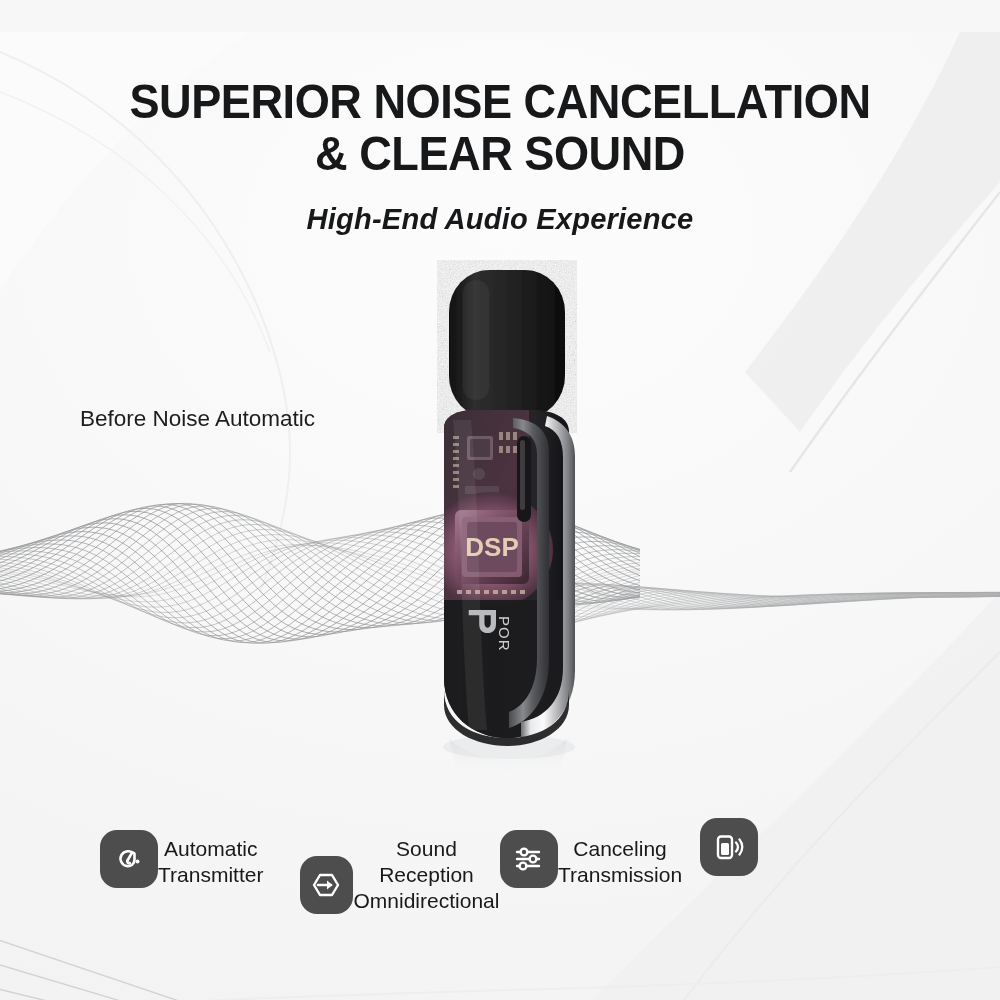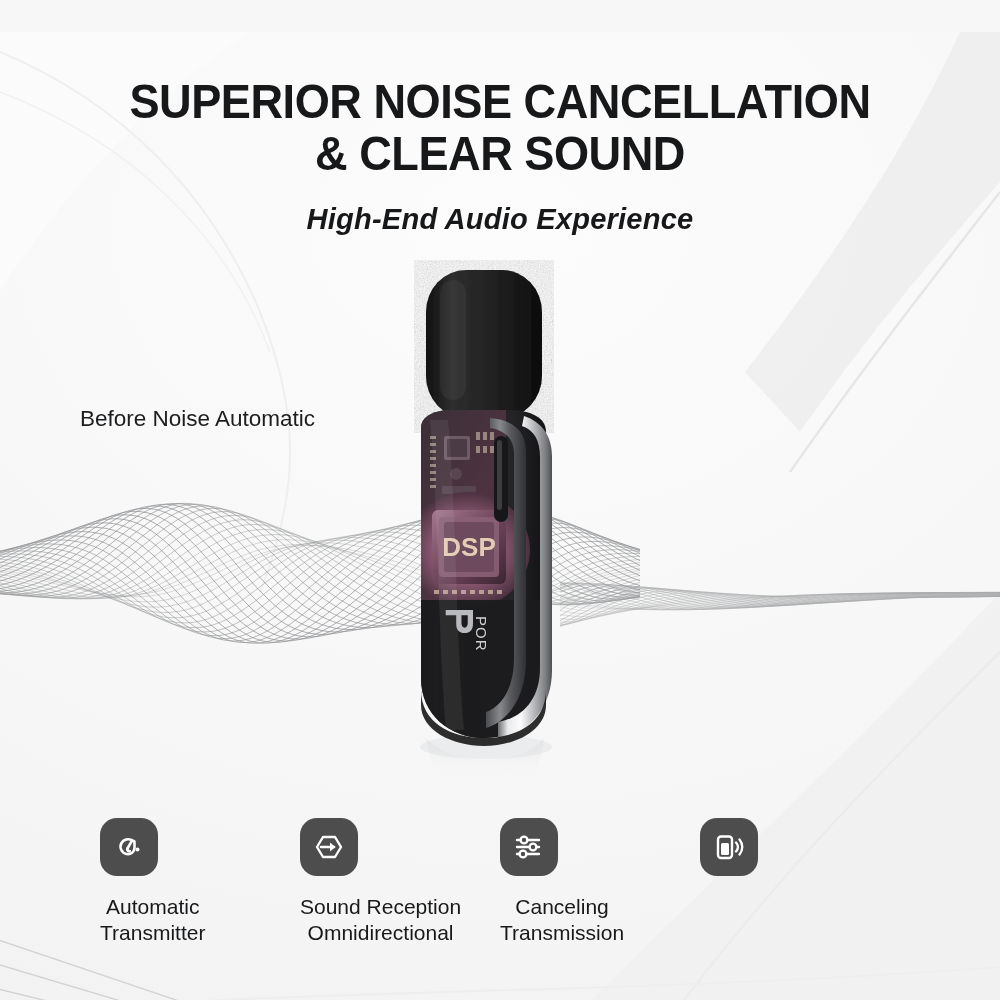--- a/index.html
+++ b/index.html
@@ -32,27 +32,27 @@
     margin-top:22px;letter-spacing:0.2px;
     transform:scaleX(0.97);transform-origin:center;
   }
 
   
   .cmp-label{position:absolute;font-size:22.5px;color:#1c1d1f;white-space:nowrap;}
   #label-before{left:80px;top:374px;}
   #label-after{left:668px;top:626px;}
 
   
-  #product{position:absolute;left:386px;top:228px;width:230px;height:520px;}
+  #product{position:absolute;left:409px;top:228px;width:230px;height:520px;}
   #product svg{display:block;}
 
   
   .features{position:absolute;left:0;top:786px;width:1000px;
     display:flex;justify-content:center;align-items:flex-start;gap:0;}
-  .feature{width:200px;display:flex;flex-direction:column;align-items:flex-start;}
+  .feature{width:200px;display:flex;flex-direction:row;align-items:flex-end;}
   .f-tile{width:58px;height:58px;border-radius:17px;background:#4d4d4d;
     display:flex;align-items:center;justify-content:center;}
   .f-tile svg{display:block;}
   .f-label{margin-top:18px;text-align:center;font-size:21px;line-height:26px;color:#18191b;}
   .f-label .ln{display:block;}
 </style>
 </head>
 <body>
 
 <div id="stage">

